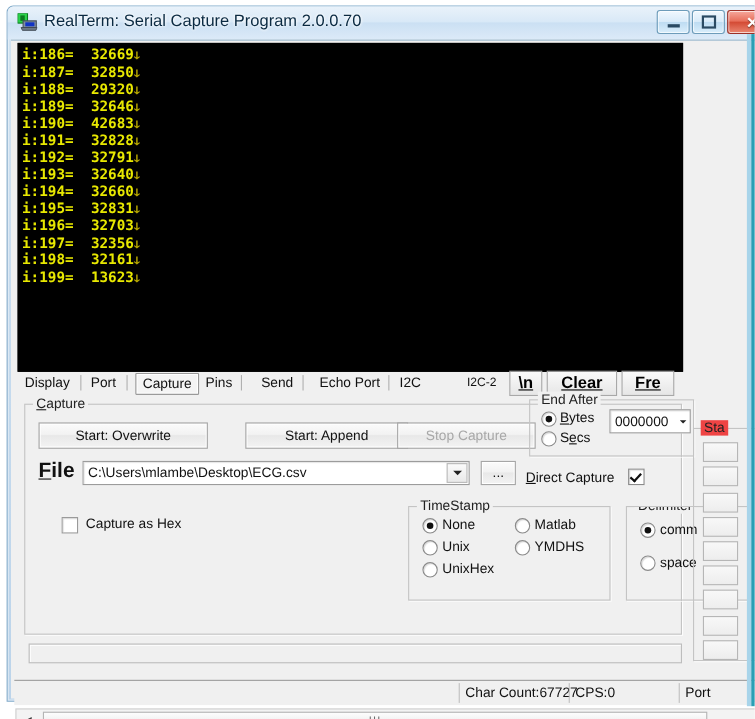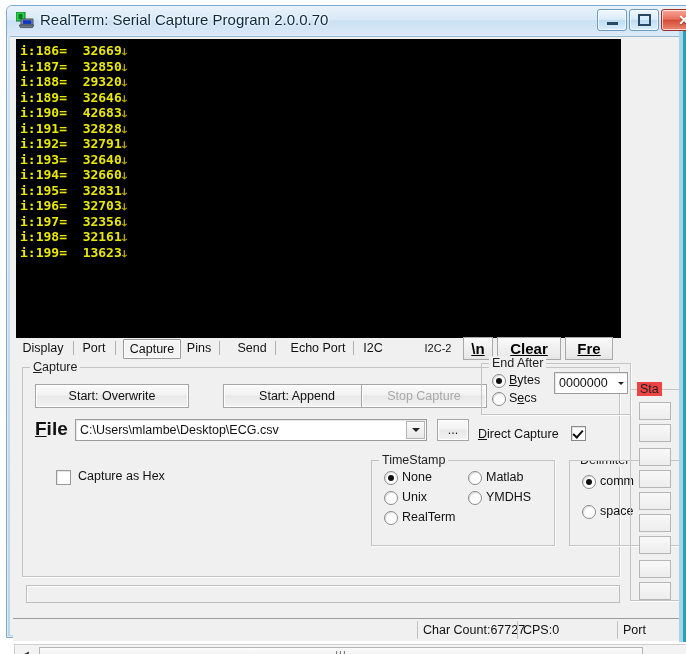--- a/index.html
+++ b/index.html
@@ -371,21 +371,21 @@
         <div class="lbl" style="left:55px;top:101px;">Capture as Hex</div>
 
         <div class="grp" style="left:348px;top:92px;width:182px;height:84px;">
           <span class="cap">TimeStamp</span>
 
           <div class="radio on" style="left:12px;top:10px;"></div>
           <div class="lbl" style="left:30px;top:9px;">None</div>
           <div class="radio" style="left:12px;top:30px;"></div>
           <div class="lbl" style="left:30px;top:29px;">Unix</div>
           <div class="radio" style="left:12px;top:50px;"></div>
-          <div class="lbl" style="left:30px;top:49px;">RealTerm</div>
+          <div class="lbl" style="left:30px;top:49px;">UnixHex</div>
 
           <div class="radio" style="left:96px;top:10px;"></div>
           <div class="lbl" style="left:114px;top:9px;">Matlab</div>
           <div class="radio" style="left:96px;top:30px;"></div>
           <div class="lbl" style="left:114px;top:29px;">YMDHS</div>
         </div>
 
         <div class="grp" style="left:546px;top:92px;width:110px;height:84px;overflow:hidden;">
           <span class="cap">Delimiter</span>
           <div class="radio on" style="left:12px;top:14px;"></div>

